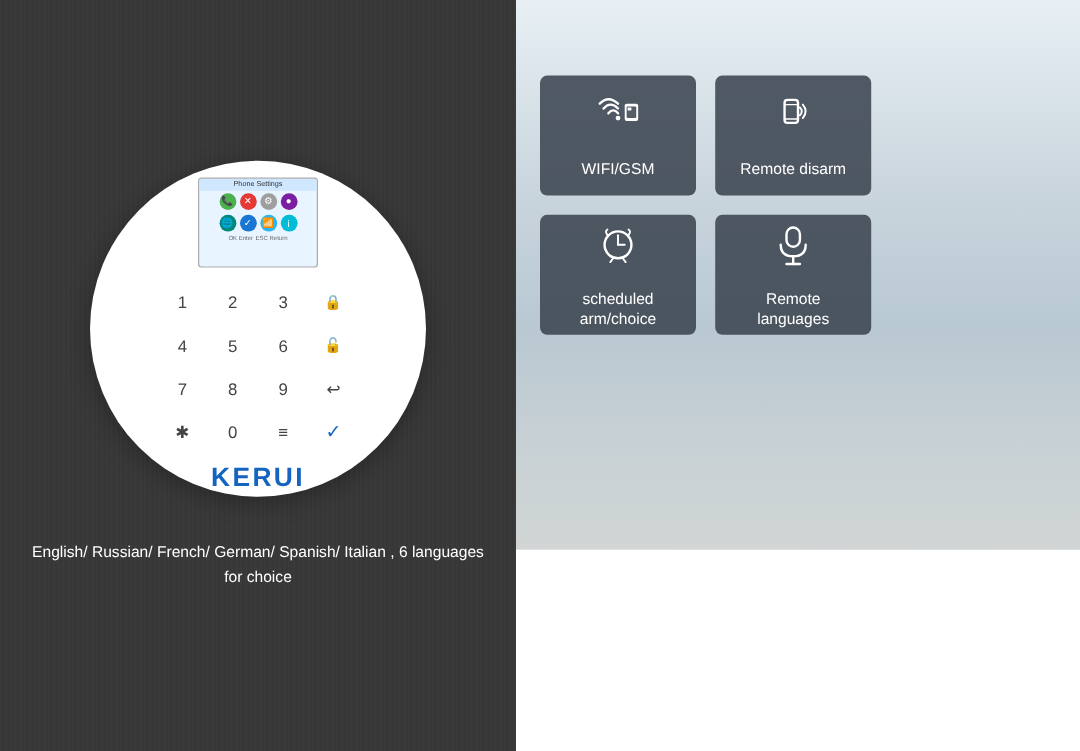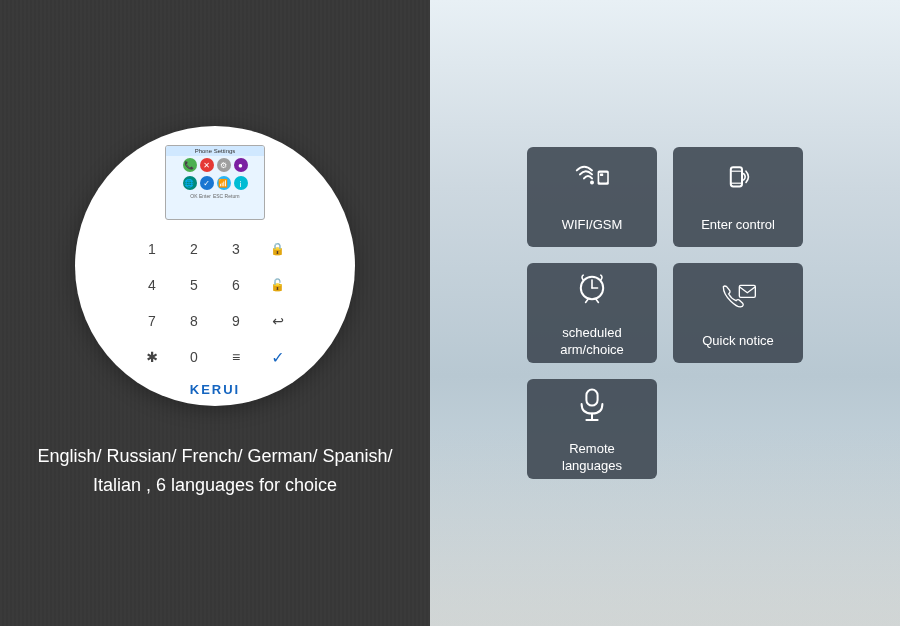--- a/index.html
+++ b/index.html
@@ -121,46 +121,46 @@
       justify-content: center;
       font-size: 14px;
       color: #444;
       font-weight: 400;
     }
 
     .key.lock-icon { font-size: 12px; color: #555; }
 
     .kerui-brand {
       color: #1565c0;
-      font-size: 13px;
+      font-size: 22px;
       font-weight: bold;
       letter-spacing: 2px;
       margin-top: 4px;
       margin-bottom: -10px;
     }
 
     
     .language-text {
       text-align: center;
       color: white;
-      font-size: 18px;
+      font-size: 13px;
       line-height: 1.6;
       margin-top: 16px;
       padding: 0 20px;
     }
 
     
     .right-panel {
       width: 470px;
-      height: 626px;
+      height: 458px;
       background: #c8d5dc;
       background: linear-gradient(135deg, #b0c4ce 0%, #d4e0e6 40%, #c5d5db 100%);
       display: flex;
       align-items: center;
-      justify-content: center;
+      justify-content: flex-start;
       position: relative;
       overflow: hidden;
     }
 
     
     .room-bg {
       position: absolute;
       top: 0; left: 0; right: 0; bottom: 0;
       background: linear-gradient(to bottom, #e8f0f5 0%, #cdd8e0 30%, #b8c8d2 60%, #d5e2e8 100%);
     }
@@ -306,21 +306,21 @@
         <svg class="icon-svg" viewBox="0 0 50 40" fill="white">
 
           <rect x="16" y="4" width="14" height="24" rx="3" stroke="white" stroke-width="2.5" fill="none"></rect>
           <line x1="16" y1="9" x2="30" y2="9" stroke="white" stroke-width="1.5"></line>
           <line x1="16" y1="24" x2="30" y2="24" stroke="white" stroke-width="1.5"></line>
 
           <path d="M32 12 Q36 16 32 20" stroke="white" stroke-width="2" fill="none" stroke-linecap="round"></path>
           <path d="M35 9 Q41 16 35 23" stroke="white" stroke-width="2" fill="none" stroke-linecap="round"></path>
         </svg>
       </div>
-      <span class="feature-label">Enter control</span>
+      <span class="feature-label">Remote disarm</span>
     </div>
 
     <div class="feature-card">
       <div class="feature-icon">
         <svg class="icon-svg" viewBox="0 0 50 44" fill="none">
 
           <circle cx="25" cy="22" r="14" stroke="white" stroke-width="2.5" fill="none"></circle>
 
           <line x1="25" y1="22" x2="25" y2="12" stroke="white" stroke-width="2" stroke-linecap="round"></line>
           <line x1="25" y1="22" x2="32" y2="22" stroke="white" stroke-width="2" stroke-linecap="round"></line>
@@ -330,32 +330,20 @@
 
           <line x1="20" y1="36" x2="17" y2="40" stroke="white" stroke-width="2" stroke-linecap="round"></line>
           <line x1="30" y1="36" x2="33" y2="40" stroke="white" stroke-width="2" stroke-linecap="round"></line>
         </svg>
       </div>
       <span class="feature-label" style="white-space:pre-line;">scheduled
 arm/choice</span>
     </div>
 
 
-    <div class="feature-card">
-      <div class="feature-icon">
-        <svg class="icon-svg" viewBox="0 0 60 40" fill="none">
-
-          <path d="M8,6 C8,6 10,4 13,6 L17,11 C19,13 18,15 16,17 C16,17 20,24 27,27 C29,25 31,25 33,27 L37,31 C39,33 37,36 35,36 C29,38 8,22 8,6 Z" stroke="white" stroke-width="2" fill="none"></path>
-
-          <rect x="32" y="4" width="24" height="18" rx="2" stroke="white" stroke-width="2" fill="none"></rect>
-          <polyline points="32,6 44,15 56,6" stroke="white" stroke-width="2" fill="none"></polyline>
-        </svg>
-      </div>
-      <span class="feature-label">Quick notice</span>
-    </div>
 
     <div class="feature-card">
       <div class="feature-icon">
         <svg class="icon-svg" viewBox="0 0 50 44" fill="none">
 
           <rect x="18" y="4" width="14" height="20" rx="7" stroke="white" stroke-width="2.5" fill="none"></rect>
 
           <path d="M12 22 Q12 34 25 34 Q38 34 38 22" stroke="white" stroke-width="2.5" fill="none" stroke-linecap="round"></path>
 
           <line x1="25" y1="34" x2="25" y2="42" stroke="white" stroke-width="2.5" stroke-linecap="round"></line>

